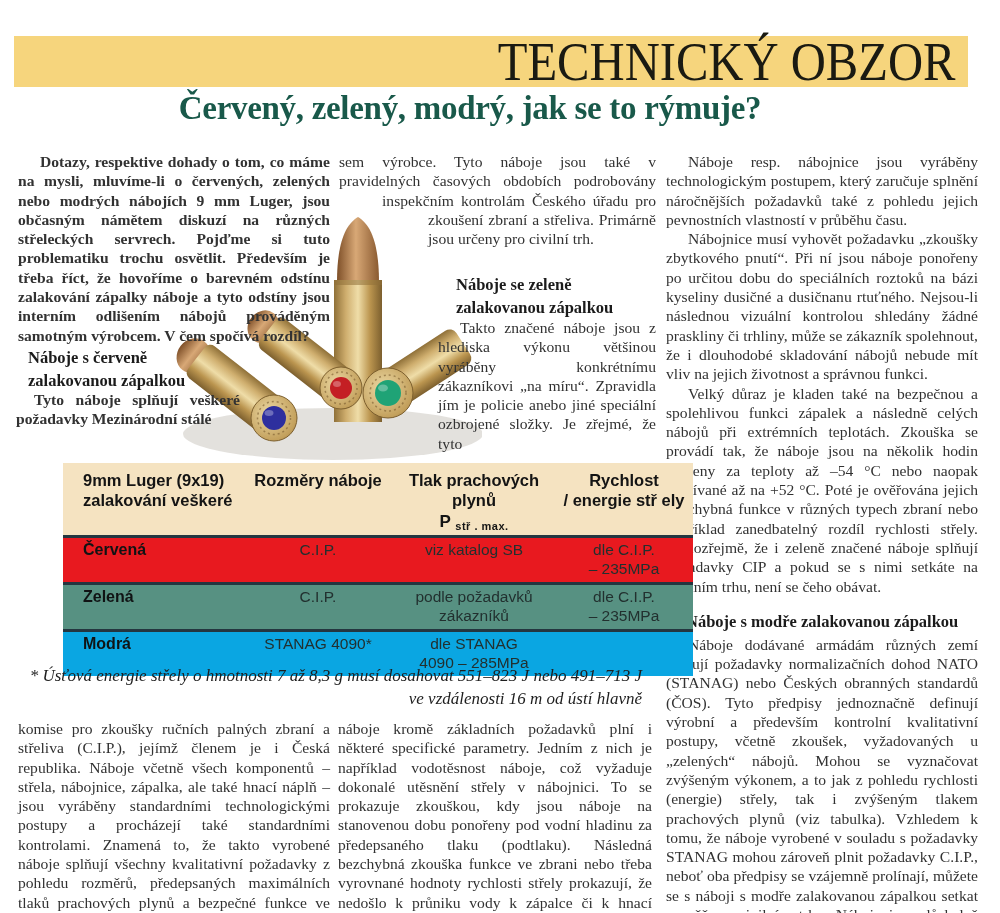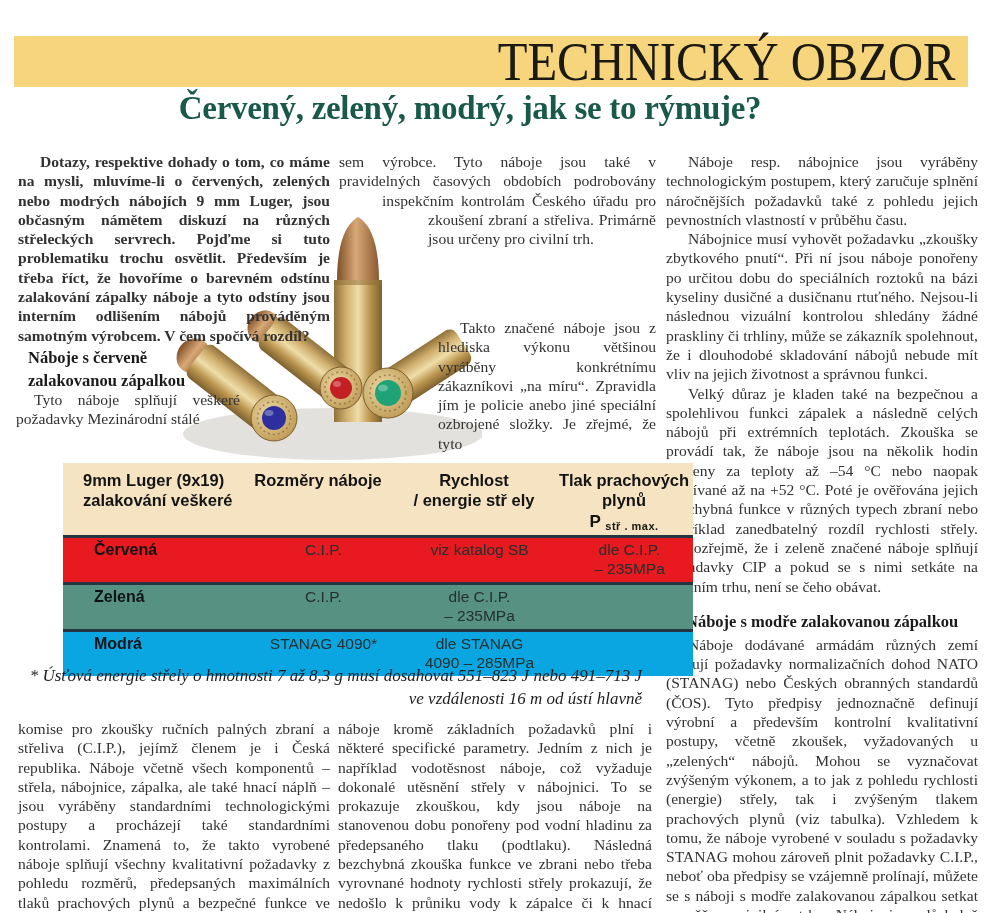--- a/index.html
+++ b/index.html
@@ -11,21 +11,21 @@
                  color:#1a1a12;padding-right:14px;transform:scaleX(.9);transform-origin:100% 50%;}
   .headline{position:absolute;left:15px;top:90px;width:910px;margin:0;text-align:center;
             font-size:33px;font-weight:bold;color:#19594a;letter-spacing:-.3px;}
   
   .bt{position:absolute;font-size:15.6px;line-height:19.3px;text-align:justify;color:#323232;}
   .bt p{margin:0;}
   .ind{text-indent:22px;}
   .c1a{left:18px;top:152px;width:312px;font-weight:bold;}
   .colhead{position:absolute;font-weight:bold;font-size:16.5px;line-height:23px;color:#1b1b1b;text-align:left;}
   .c1h{left:28px;top:346px;width:185px;}
-  .c1b{left:16px;top:390px;width:224px;text-indent:18px;}
+  .c1b{left:16px;top:390px;width:224px;text-indent:18px;font-weight:bold;}
   .c2a{left:338px;top:152px;width:318px;}
   .sp{float:left;clear:left;}
   .s1{width:1px;height:39px;}
   .s2{width:44px;height:19px;}
   .s3{width:66px;height:19px;}
   .s4{width:90px;height:19px;}
   .c2h{left:456px;top:273px;width:200px;}
   .c2b{left:438px;top:318px;width:218px;}
   .c3{left:666px;top:152px;width:312px;}
   .c3 h3{margin:15px 0 2px 0;padding-left:20px;font-size:16.5px;line-height:22px;color:#1b1b1b;text-align:left;}
@@ -35,21 +35,21 @@
   .photo{position:absolute;left:168px;top:190px;width:314px;height:280px;}
   
   .spec-table{position:absolute;left:18px;top:463px;width:630px;font-family:"Liberation Sans",sans-serif;padding-left:45px;}
   .thead{display:grid;grid-template-columns:180px 150px 162px 138px;min-height:55px;padding:7px 0 2px 0;}
   .th{font-weight:bold;font-size:16.5px;line-height:20px;color:#141414;text-align:center;}
   .th1{text-align:left;padding-left:20px;}
   .pmax{margin-top:1px;}
   .pmax .p{font-size:17px;font-weight:bold;}
   .pmax .psub{font-size:11px;font-weight:bold;position:relative;top:3px;letter-spacing:.5px;}
   .trow{display:grid;grid-template-columns:180px 150px 162px 138px;border-top:3px solid #243640;padding:3px 0 3px 0;min-height:38px;}
-  .td{font-size:15.5px;line-height:18.5px;color:#22302f;text-align:center;margin-left:11px;}
+  .td{font-size:15.5px;line-height:18.5px;color:#22302f;text-align:center;}
   .td.label{text-align:left;padding-left:20px;font-weight:bold;font-size:16px;color:#101314;}
   .footnote{position:absolute;left:18px;top:664px;width:624px;font-style:italic;font-size:17px;
             line-height:23px;color:#1e1e1e;text-align:right;}
 </style>
 </head>
 <body>
 
 <div class="page">
 
   <div class="masthead" style="background: rgb(246, 213, 125);">
@@ -128,70 +128,75 @@
   <div class="colhead c1h">Náboje s červeně zalakovanou zápalkou</div>
   <div class="bt c1b">Tyto náboje splňují veškeré požadavky Mezinárodní stálé</div>
 
   <div class="bt c2a">
     <span class="sp s1"></span>
     <span class="sp s2"></span>
     <span class="sp s3"></span>
     <span class="sp s4"></span>
     <span>sem výrobce. Tyto náboje jsou také v pravidelných časových obdobích podrobovány inspekčním kontrolám Českého úřadu pro zkoušení zbraní a střeliva. Primárně jsou určeny pro civilní trh.</span>
   </div>
+  <div class="colhead c2h">Náboje se zeleně zalakovanou zápalkou</div>
   <div class="bt c2b">
     <p class="ind">Takto značené náboje jsou z hlediska výkonu většinou vyráběny konkrétnímu zákazníkovi „na míru“. Zpravidla jím je policie anebo jiné speciální ozbrojené složky. Je zřejmé, že tyto</p>
   </div>
 
   <div class="bt c3">
     <p class="ind">Náboje resp. nábojnice jsou vyráběny technologickým postupem, který zaručuje splnění náročnějších požadavků také z pohledu jejich pevnostních vlastností v průběhu času.</p>
     <p class="ind">Nábojnice musí vyhovět požadavku „zkoušky zbytkového pnutí“. Při ní jsou náboje ponořeny po určitou dobu do speciálních roztoků na bázi kyseliny dusičné a dusičnanu rtuťného. Nejsou-li následnou vizuální kontrolou shledány žádné praskliny či trhliny, může se zákazník spolehnout, že i dlouhodobé skladování nábojů nebude mít vliv na jejich životnost a správnou funkci.</p>
     <p class="ind">Velký důraz je kladen také na bezpečnou a spolehlivou funkci zápalek a následně celých nábojů při extrémních teplotách. Zkouška se provádí tak, že náboje jsou na několik hodin uloženy za teploty až –54 °C nebo naopak zahřívané až na +52 °C. Poté je ověřována jejich bezchybná funkce v různých typech zbraní nebo například zanedbatelný rozdíl rychlosti střely. Samozřejmě, že i zeleně značené náboje splňují požadavky CIP a pokud se s nimi setkáte na civilním trhu, není se čeho obávat.</p>
     <h3>Náboje s modře zalakovanou zápalkou</h3>
     <p class="ind">Náboje dodávané armádám různých zemí splňují požadavky normalizačních dohod NATO (STANAG) nebo Českých obranných standardů (ČOS). Tyto předpisy jednoznačně definují výrobní a především kontrolní kvalitativní postupy, včetně zkoušek, vyžadovaných u „zelených“ nábojů. Mohou se vyznačovat zvýšeným výkonem, a to jak z pohledu rychlosti (energie) střely, tak i zvýšeným tlakem prachových plynů (viz tabulka). Vzhledem k tomu, že náboje vyrobené v souladu s požadavky STANAG mohou zároveň plnit požadavky C.I.P., neboť oba předpisy se vzájemně prolínají, můžete se s náboji s modře zalakovanou zápalkou setkat rovněž na civilním trhu. Náboje jsou důsledně přezkoušeny a spotřebitelský obal řádně označen značkou C.I.P.</p>
   </div>
 
   <div class="spec-table">
     <div class="thead" style="background: rgb(245, 227, 193);">
       <div class="th th1">
         <div>9mm Luger (9x19)</div>
         <div>zalakování veškeré</div>
       </div>
       <div class="th">Rozměry náboje</div>
-      <div class="th">
-        <div>Rychlost</div>
-        <div>/ energie stř ely</div>
-      </div>
       <div class="th">
         <div>Tlak prachových</div>
         <div>plynů</div>
         <div class="pmax">
           <span class="p">P</span>
           <span class="psub">stř . max.</span>
         </div>
       </div>
+      <div class="th">
+        <div>Rychlost</div>
+        <div>/ energie stř ely</div>
+      </div>
     </div>
 
     <div class="trow" style="background: rgb(232, 25, 31);">
       <div class="td label">Červená</div>
       <div class="td">C.I.P.</div>
       <div class="td">
         <div>viz katalog SB</div>
         <div></div>
       </div>
       <div class="td">
         <div>dle C.I.P.</div>
         <div>– 235MPa</div>
       </div>
     </div>
 
     <div class="trow" style="background: rgb(87, 145, 130);">
       <div class="td label">Zelená</div>
       <div class="td">C.I.P.</div>
       <div class="td">
+        <div>podle požadavků</div>
+        <div>zákazníků</div>
+      </div>
+      <div class="td">
         <div>dle C.I.P.</div>
         <div>– 235MPa</div>
       </div>
     </div>
 
     <div class="trow" style="background: rgb(10, 166, 226);">
       <div class="td label">Modrá</div>
       <div class="td">
         <div>STANAG 4090*</div>
         <div></div>

